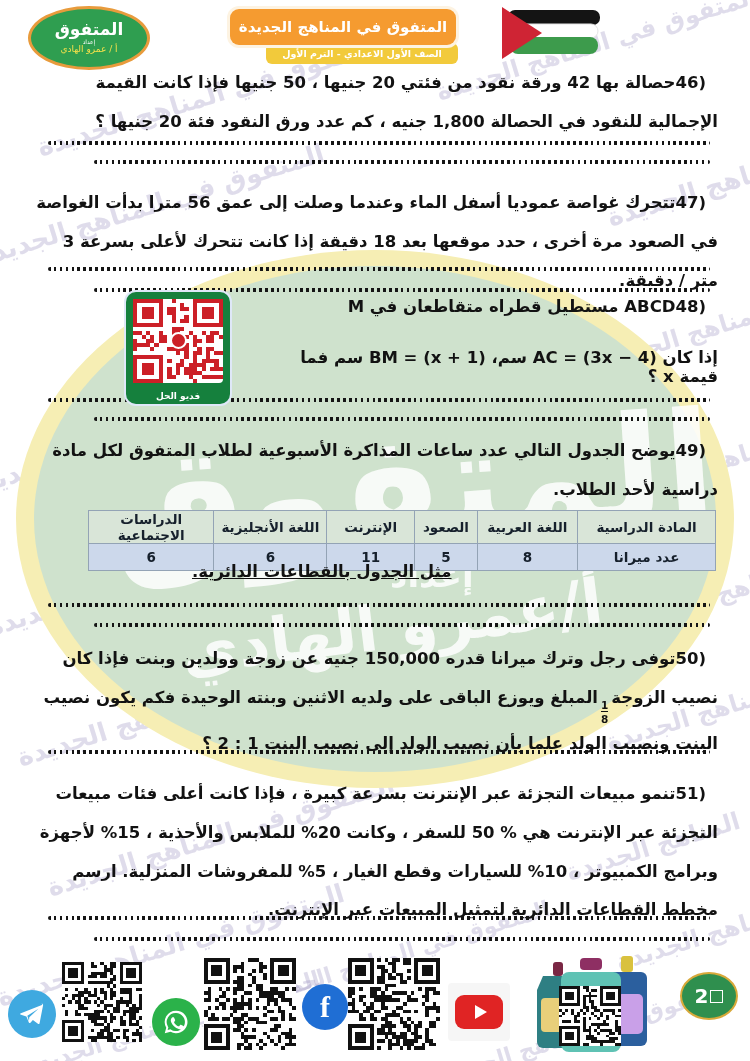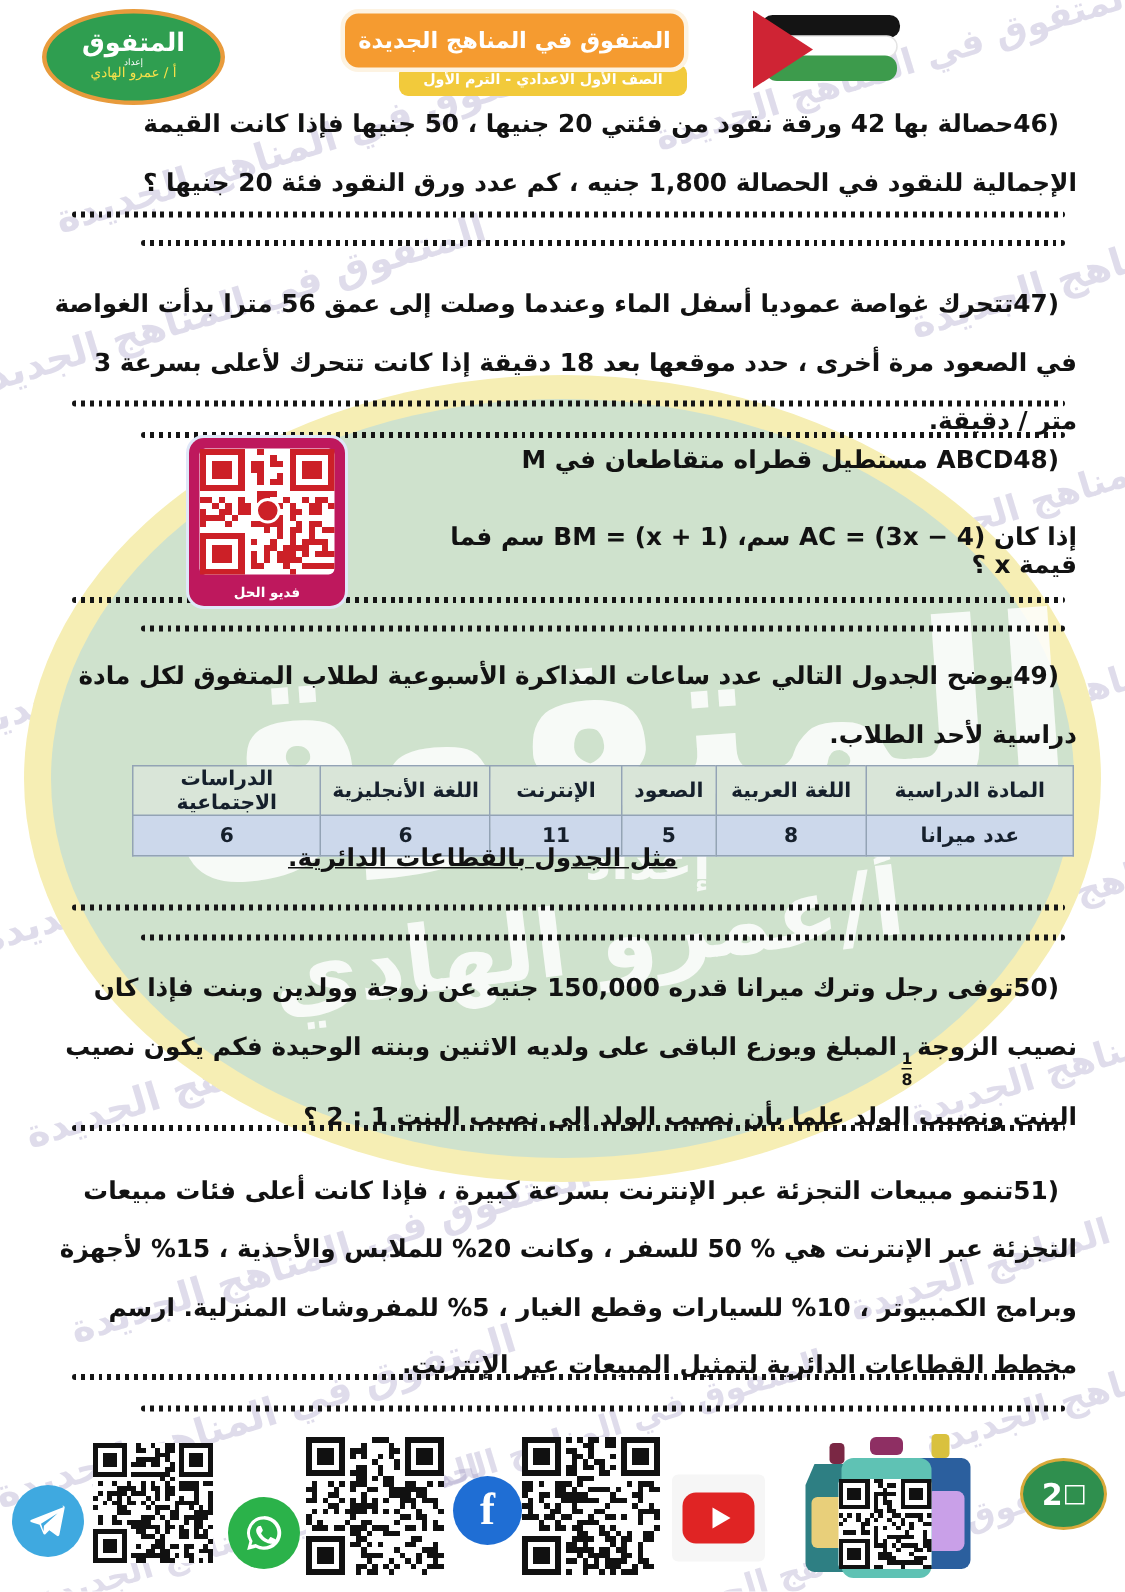--- a/index.html
+++ b/index.html
@@ -39,21 +39,21 @@
   .q-num{direction:ltr;display:inline-block;margin-inline-end:12px;}
   .q-line2{position:absolute;right:32px;direction:rtl;text-align:right;color:#121212;
      font-weight:bold;font-size:16.5px;z-index:2;}
   .dots{position:absolute;height:4px;z-index:2;border-radius:2px;
      background:repeating-linear-gradient(90deg,#151515 0 2.6px,transparent 2.6px 5.9px);}
   .frac{display:inline-flex;flex-direction:column;align-items:center;vertical-align:-6px;
      font-size:10.5px;line-height:1.15;margin:0 3px;}
   .frac .den{border-top:1.6px solid #121212;padding-top:1px;}
   
   .qr{background:#fff;display:block;}
-  .qr-frame{position:absolute;left:126px;top:292px;width:104px;height:112px;background:#be185d;
+  .qr-frame{position:absolute;left:126px;top:292px;width:104px;height:112px;background:#15803d;
      border-radius:10px;z-index:3;padding:0;box-shadow:0 0 0 2px #dfe8f8;}
   .qr-frame .qr{position:absolute;left:7px;top:7px;width:90px;height:84px;border-radius:4px;}
   .qr-frame .cap{position:absolute;left:0;right:0;bottom:3px;text-align:center;color:#fff;
      font-size:9px;font-weight:bold;}
   .qr-badge{position:absolute;left:44px;top:40px;width:17px;height:17px;border-radius:50%;
      background:#cc2027;border:2.5px solid #fff;box-sizing:border-box;}
   
   .htable{position:absolute;left:88px;top:510px;width:628px;z-index:2;border-collapse:collapse;
      direction:rtl;font-weight:bold;color:#16202c;}
   .htable td,.htable th{border:1px solid #93a3b5;font-size:13.5px;text-align:center;

